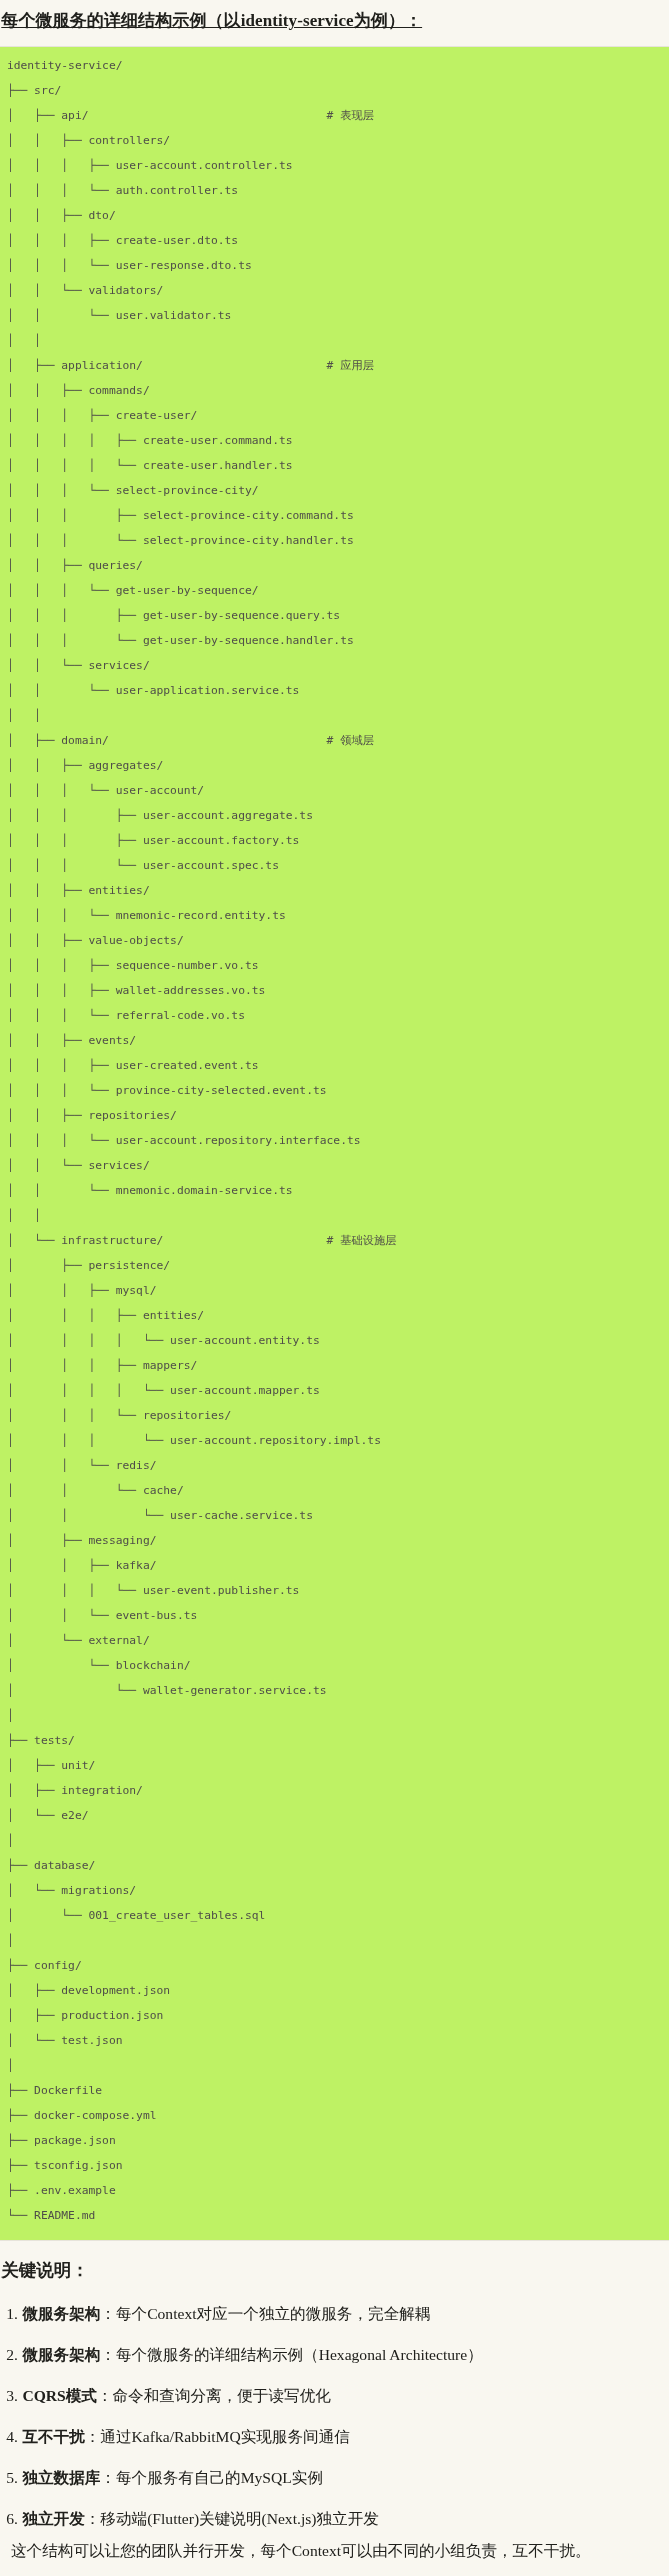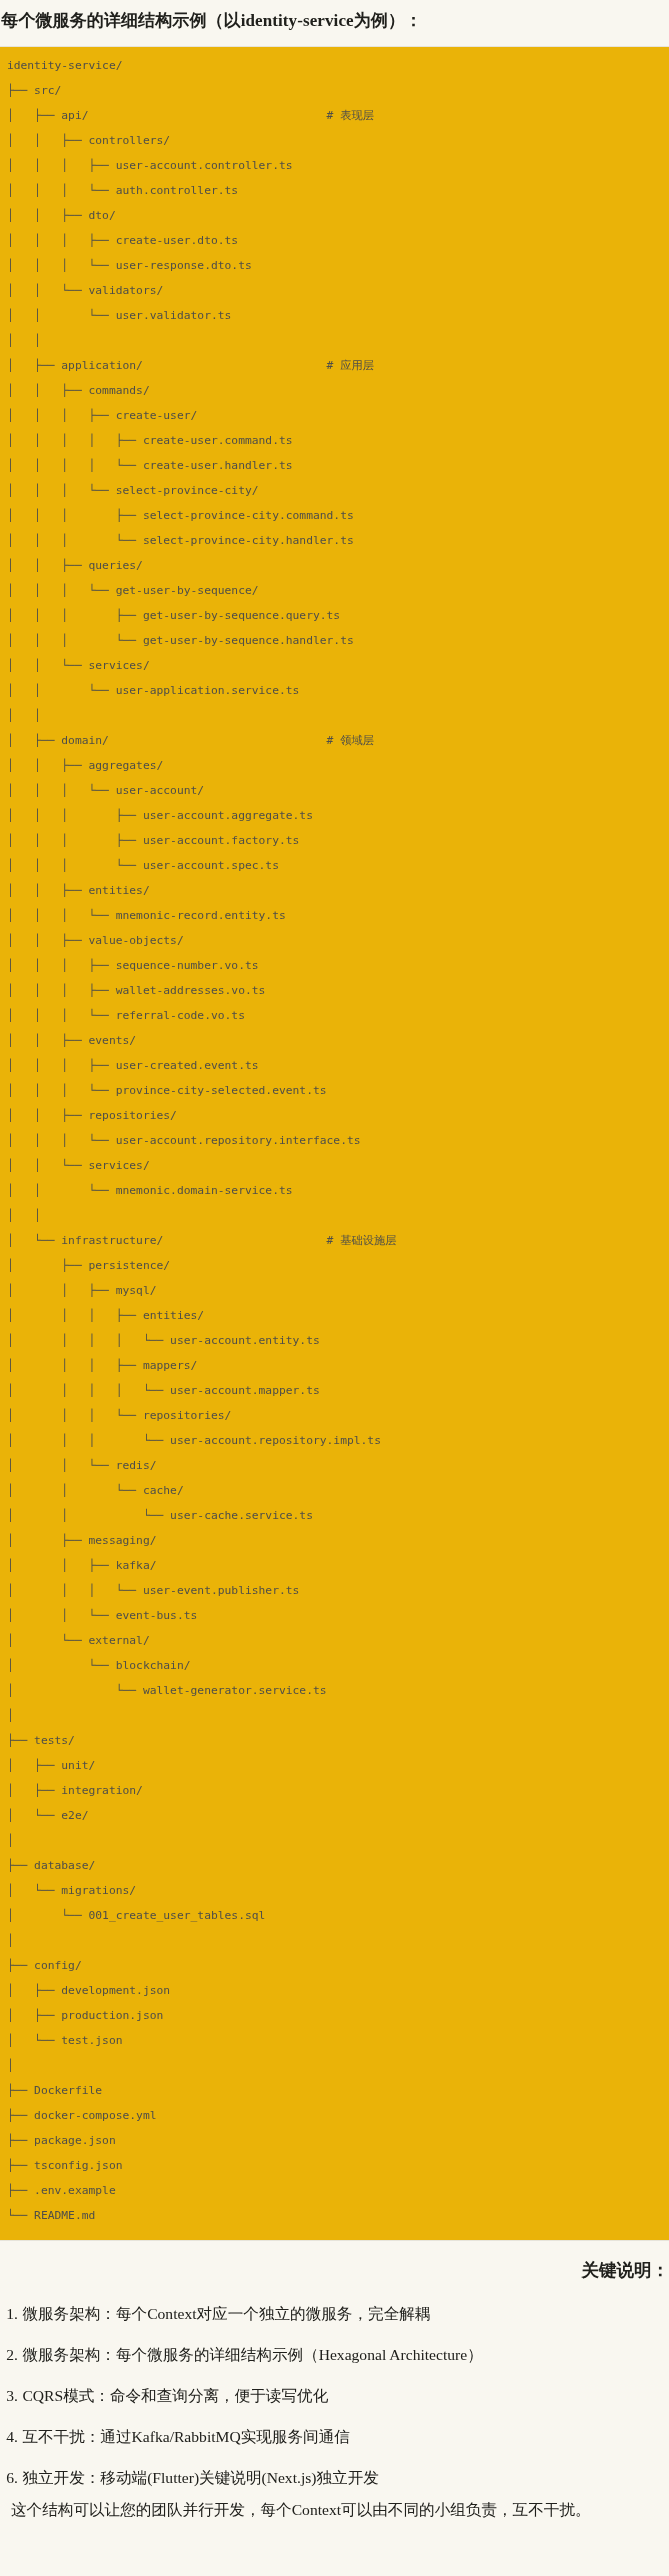--- a/index.html
+++ b/index.html
@@ -9,51 +9,51 @@
     font-family: "Liberation Serif", serif;
     color: #20201c;
   }
   .page-title {
     font-size: 17px;
     font-weight: 700;
     line-height: 20px;
     margin: 0;
     padding: 11.3px 0 14.4px 1.3px;
     letter-spacing: 0.1px;
+    text-decoration: underline;
   }
   .code-block {
-    background: #eab308;
+    background: #bef264;
     border-top: 0.6px solid #e7e4da;
     border-bottom: 0.6px solid #e7e4da;
     padding: 6.3px 5px 12.5px 6.9px;
   }
   pre.tree {
     margin: 0;
     font-family: "DejaVu Sans Mono", monospace;
     font-size: 11.3px;
     line-height: 25px;
     color: #4f4e49;
     white-space: pre;
   }
   .notes-heading {
     font-size: 17.5px;
     font-weight: 700;
     line-height: 25px;
     margin: 16.3px 0 0 0;
     padding-left: 1.3px;
-    text-align: right;
   }
   .note-item {
     font-size: 15.6px;
     line-height: 20px;
     margin-top: 21px;
     padding-left: 6.3px;
   }
   .note-num { margin-right: 4.4px; }
-  .note-label { font-weight: 400; }
+  .note-label { font-weight: 700; }
   .closing {
     font-size: 15.6px;
     line-height: 20px;
     margin: 12.5px 0 0 0;
     padding-left: 11px;
   }
 </style>
 </head>
 <body>
 
@@ -164,20 +164,23 @@
     </div>
 
     <div class="note-item">
       <span class="note-num">3.</span><span class="note-label">CQRS模式</span><span class="note-text">：命令和查询分离，便于读写优化</span>
     </div>
 
     <div class="note-item">
       <span class="note-num">4.</span><span class="note-label">互不干扰</span><span class="note-text">：通过Kafka/RabbitMQ实现服务间通信</span>
     </div>
 
+    <div class="note-item">
+      <span class="note-num">5.</span><span class="note-label">独立数据库</span><span class="note-text">：每个服务有自己的MySQL实例</span>
+    </div>
 
     <div class="note-item">
       <span class="note-num">6.</span><span class="note-label">独立开发</span><span class="note-text">：移动端(Flutter)关键说明(Next.js)独立开发</span>
     </div>
 
     <p class="closing">这个结构可以让您的团队并行开发，每个Context可以由不同的小组负责，互不干扰。</p>
 
   </div>
 
 </div>

